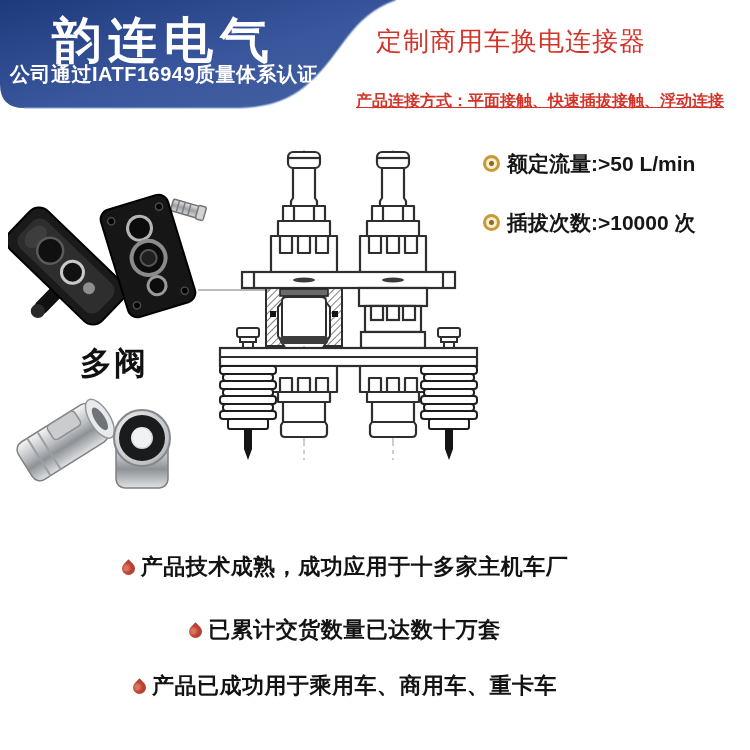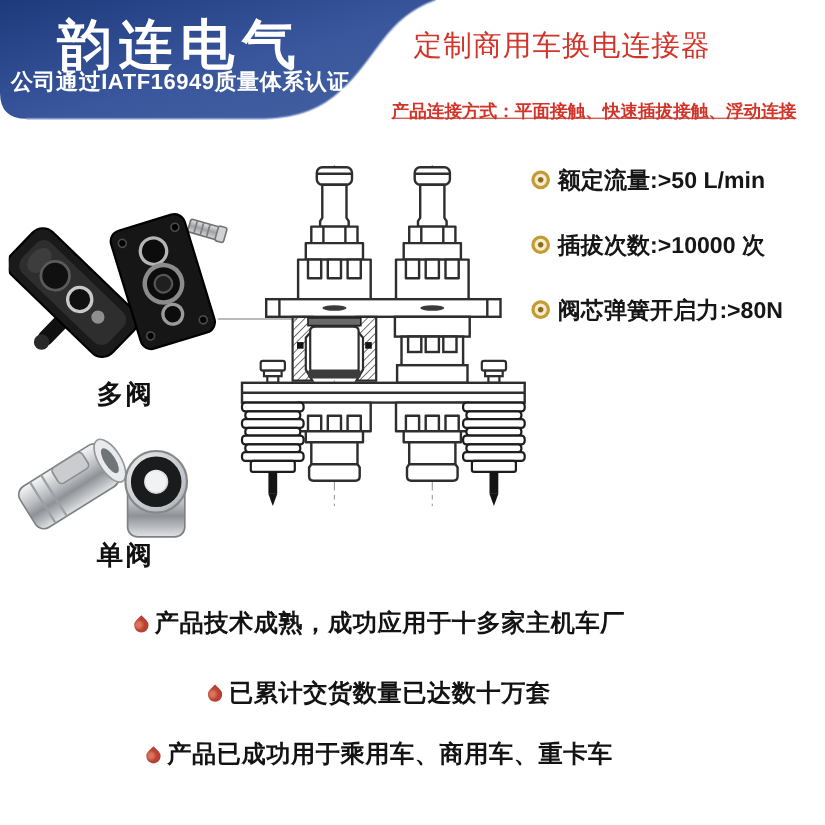--- a/index.html
+++ b/index.html
@@ -31,21 +31,21 @@
   }
   .spec-bullet{
     flex:0 0 auto;width:11px;height:11px;border-radius:50%;
     border:3px solid #c59b35;
     background:radial-gradient(circle,#8a6b1f 0 2px,#f6ecce 3px);
     margin-right:7px;
   }
   .spec-text{font-size:21px;font-weight:700;color:#161616;}
   
   .product-label{
-    width:120px;text-align:center;font-size:24px;font-weight:700;color:#111;letter-spacing:2px;
+    width:120px;text-align:center;font-size:32px;font-weight:700;color:#111;letter-spacing:2px;
   }
   
   .hl-row{
     left:0;width:690px;text-align:center;white-space:nowrap;
   }
   .hl-inner{display:inline-flex;align-items:center;}
   .droplet{
     flex:0 0 auto;width:13px;height:13px;margin-right:6px;margin-top:2px;
     background:radial-gradient(circle at 35% 60%, #d9755f 0 2px, #bc4433 5px, #a93a2b);
     border-radius:0 50% 50% 50%;
@@ -76,24 +76,20 @@
   <div class="abs sub-title">产品连接方式：平面接触、快速插拔接触、浮动连接</div>
 
   <ul class="abs spec-list">
     <li>
       <span class="spec-bullet"></span>
       <span class="spec-text">额定流量:&gt;50 L/min</span>
     </li>
     <li>
       <span class="spec-bullet"></span>
       <span class="spec-text">插拔次数:&gt;10000 次</span>
-    </li>
-    <li>
-      <span class="spec-bullet"></span>
-      <span class="spec-text">阀芯弹簧开启力:&gt;80N</span>
     </li>
   </ul>
 
   <svg class="abs" style="left:196px;top:150px;" width="288" height="314" viewBox="-22 0 288 314">
     <defs>
       <pattern id="hatch" width="5" height="5" patternUnits="userSpaceOnUse" patternTransform="rotate(45)">
         <line x1="0" y1="0" x2="0" y2="5" stroke="#4a4a4a" stroke-width="1.4"></line>
       </pattern>
       <g id="topUnit" fill="#fff" stroke="#2e2e2e" stroke-width="2.2" stroke-linejoin="round">
         <rect x="-16" y="0" width="32" height="16" rx="5"></rect>
@@ -243,21 +239,20 @@
       <ellipse cx="40" cy="0" rx="10" ry="22" fill="#e9eaec" stroke="#94989c" stroke-width="1.5"></ellipse>
       <ellipse cx="40" cy="0" rx="5" ry="13" fill="#6f7478"></ellipse>
     </g>
     <g transform="translate(128,48)">
       <rect x="-26" y="0" width="52" height="50" rx="9" fill="url(#chrome)" stroke="#7d8184" stroke-width="1.5"></rect>
       <circle cx="0" cy="0" r="28" fill="url(#chromeFace)" stroke="#84888c" stroke-width="2"></circle>
       <circle cx="0" cy="0" r="17" fill="none" stroke="#1a1b1d" stroke-width="12"></circle>
       <circle cx="0" cy="0" r="9.5" fill="#f1f2f3"></circle>
     </g>
   </svg>
-  <div class="abs product-label" style="left:54px;top:489px;">单阀</div>
 
   <div class="abs hl-row" style="top:552px;">
     <span class="hl-inner">
       <span class="droplet"></span>
       <span class="hl-text">产品技术成熟，成功应用于十多家主机车厂</span>
     </span>
   </div>
   <div class="abs hl-row" style="top:671px;">
     <span class="hl-inner">
       <span class="droplet"></span>

